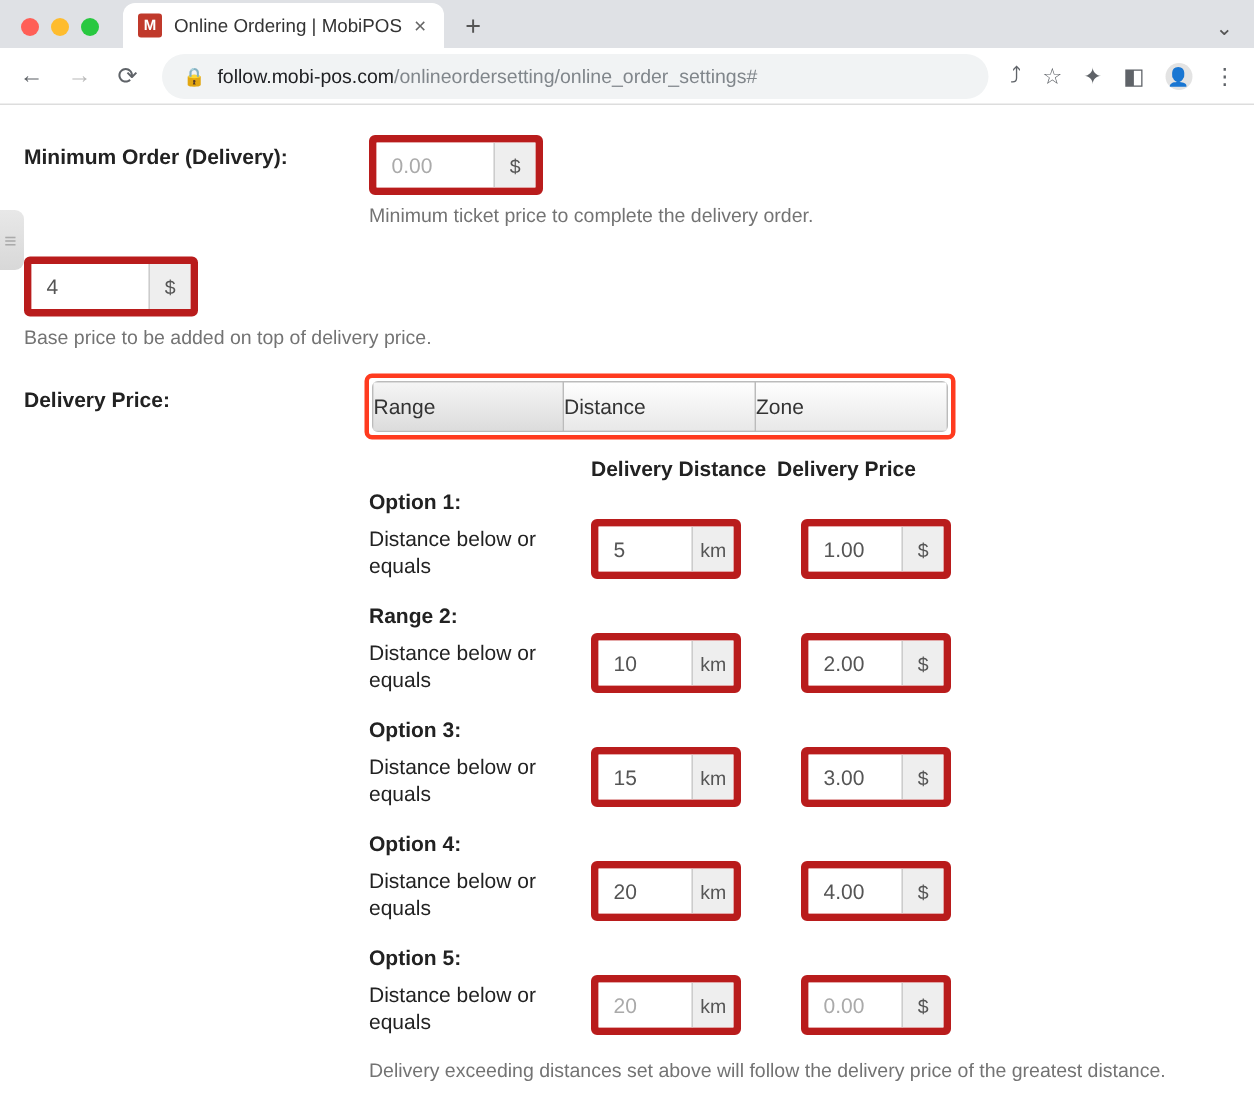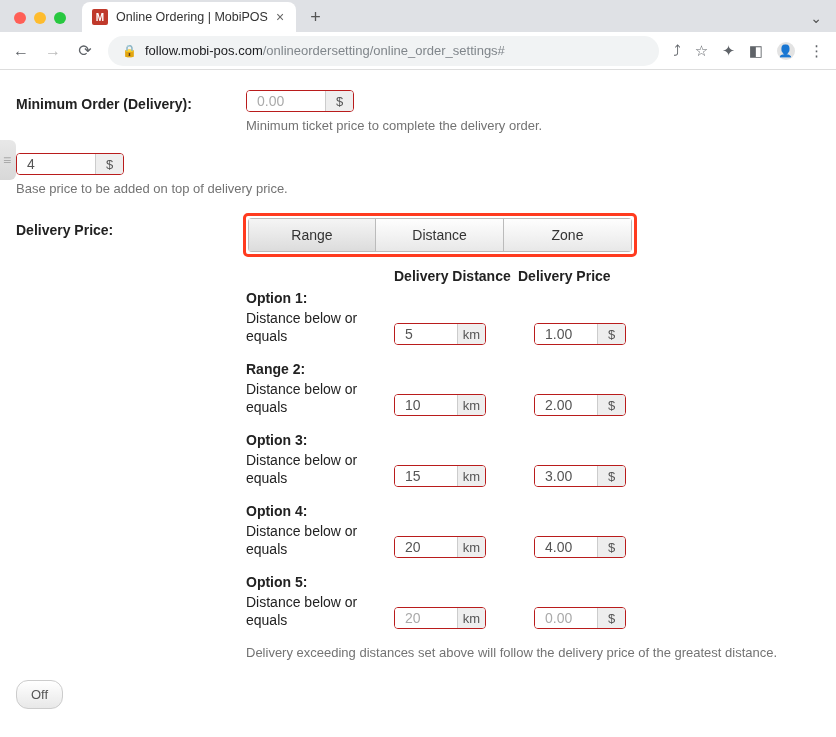--- a/index.html
+++ b/index.html
@@ -22,26 +22,26 @@
   .addrbar { flex: 1; display: flex; align-items: center; background: #f1f3f4; border-radius: 20px; height: 30px; padding: 0 14px; gap: 8px; font-size: 13px; color: #5f6368; }
   .lock { font-size: 12px; }
   .url-host { color: #202124; }
   .url-path { color: #80868b; }
   .toolbar-icons { display: flex; gap: 14px; color: #5f6368; font-size: 15px; align-items: center; }
   .content { padding: 20px 0 40px 16px; position: relative; width: 836px; }
   .sidebar-handle { position: absolute; left: -2px; top: 70px; width: 18px; height: 40px; background: linear-gradient(#e8e8e8,#d8d8d8); border-radius: 0 6px 6px 0; display:flex; align-items:center; justify-content:center; color:#aaa; font-size:14px; }
   .form-row { display: flex; align-items: flex-start; margin-bottom: 20px; }
   .form-label { width: 230px; font-weight: bold; font-size: 14px; padding-top: 6px; }
   .form-body { flex: 1; }
-  .input-group { display: inline-flex; border: 1px solid #b91c1c; border-radius: 4px; overflow: hidden; height: 22px; }
+  .input-group { display: inline-flex; border: 5px solid #b91c1c; border-radius: 4px; overflow: hidden; height: 40px; }
   .input-group input { border: none; padding: 0 10px; font-size: 14px; width: 78px; background: #fff; outline: none; color: #555; }
   .input-group .addon { background: #eee; border-left: 1px solid #ccc; width: 28px; display: flex; align-items: center; justify-content: center; font-size: 13px; color: #555; }
   .help-text { font-size: 13px; color: #737373; margin-top: 6px; }
   .btn-group { display: inline-flex; border-radius: 4px; overflow: hidden; }
-  .btn-seg { padding: 8px 0; width: 128px; text-align: center; font-size: 14px; border: 1px solid #bbb; background: linear-gradient(#fefefe,#e8e8e8); cursor: pointer; color: #333; }
+  .btn-seg { padding: 8px 0; width: 128px; text-align: left; font-size: 14px; border: 1px solid #bbb; background: linear-gradient(#fefefe,#e8e8e8); cursor: pointer; color: #333; }
   .btn-seg + .btn-seg { border-left: none; }
   .btn-seg.active { background: linear-gradient(#f5f5f5,#dcdcdc); }
   .hl-red { outline: 3px solid #ff3b1f; outline-offset: 0; border-radius: 2px; padding: 2px; display: inline-block; }
   .price-header { display: flex; margin: 14px 0 6px 0; font-weight: bold; }
   .ph-spacer { width: 148px; }
   .ph-col { width: 124px; text-align: left; }
   .option-block { margin-bottom: 16px; }
   .option-title { font-weight: bold; margin-bottom: 4px; }
   .option-row { display: flex; align-items: flex-end; }
   .option-sub { width: 148px; font-size: 14px; color: #222; line-height: 1.25; padding-right: 16px; }

